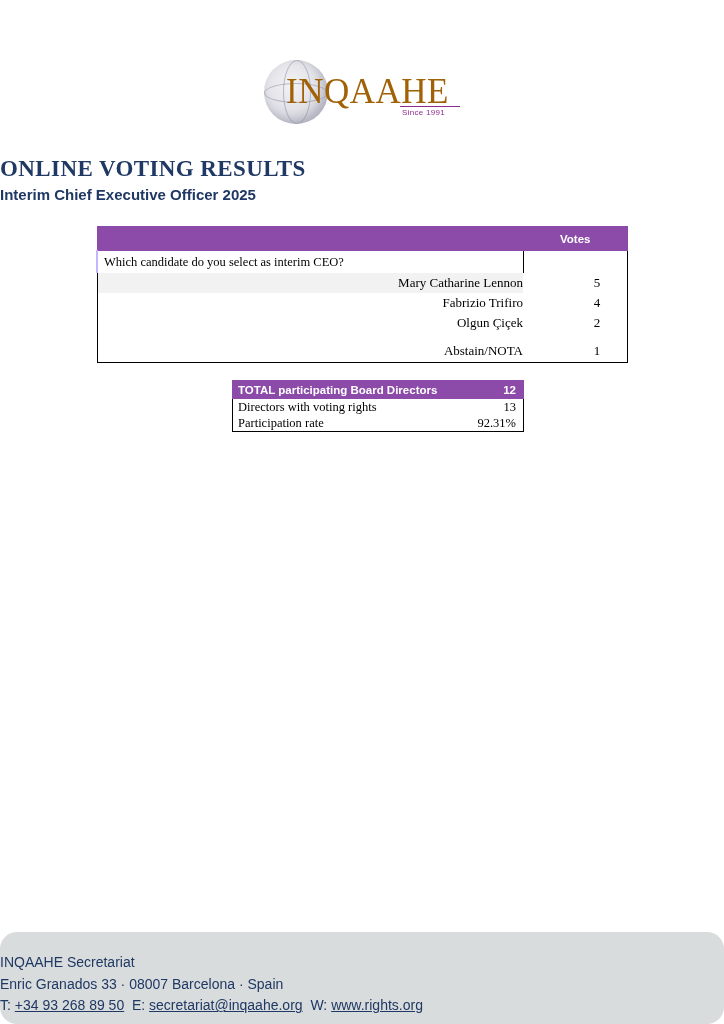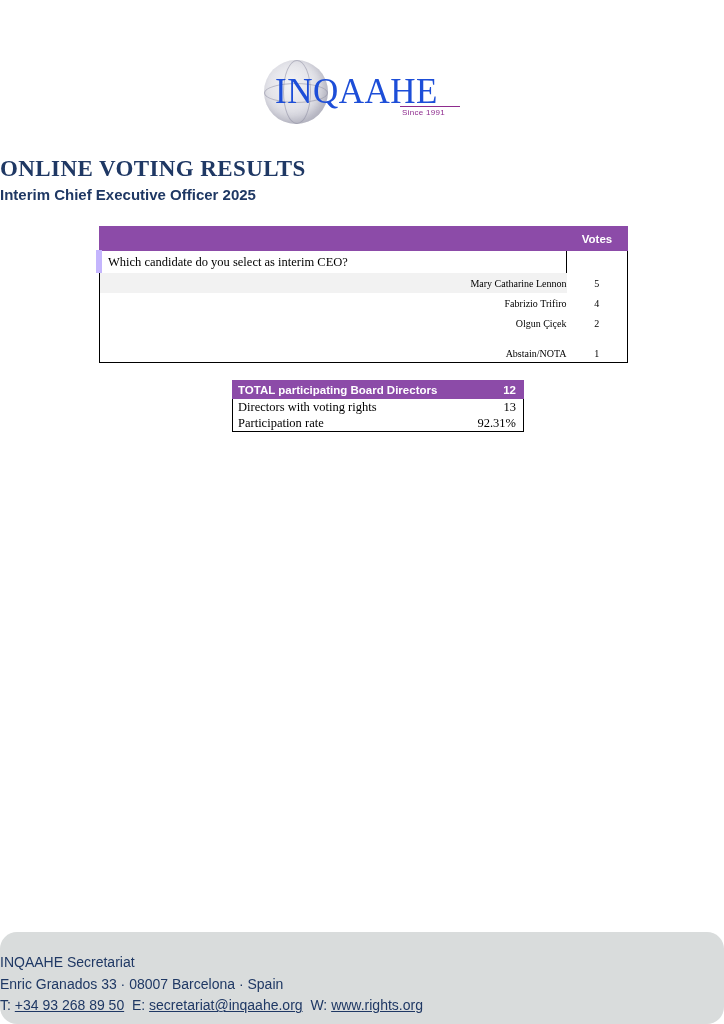--- a/index.html
+++ b/index.html
@@ -66,26 +66,26 @@
     left: 0;
     top: 50%;
     height: 0;
     width: 62px;
     margin-top: -9px;
     height: 18px;
     border-radius: 50%;
   }
   .logo-text {
     position: absolute;
-    left: 13px;
+    left: 24px;
     top: 14px;
     font-family: "Liberation Serif", serif;
     font-size: 35px;
     letter-spacing: 0.5px;
-    color: #1d4ed8;
+    color: #a16207;
     font-weight: 400;
   }
   .logo-since {
     position: absolute;
     left: 140px;
     top: 50px;
     font-family: "Liberation Sans", sans-serif;
     font-size: 8px;
     color: #8e2b8e;
     letter-spacing: 0.3px;
@@ -150,34 +150,35 @@
   .results-table .hdr-row td.hdr-blank {
     border: 1px solid #8C4BA8;
   }
   .results-table .hdr-row td.hdr-votes {
     text-align: center;
     border: 1px solid #8C4BA8;
     width: 60px;
   }
   .question-row td {
     background: #ffffff;
-    border-left: 6px solid #c4b5fd;
+    border-left: 2px solid #c4b5fd;
     border-right: 1px solid #000000;
     height: 22px;
     vertical-align: middle;
     padding-left: 6px;
     font-size: 12.5px;
   }
   .question-row td.q-votes {
     border-left: none;
   }
   .cand-row td {
     height: 20px;
     vertical-align: middle;
-    font-size: 10px;
+    font-size: 13px;
+    padding-left: 44px;
   }
   .cand-name {
     text-align: right;
     padding-right: 10px;
     border-left: 1px solid #000000;
     background: #ffffff;
   }
   .cand-name.shaded {
     background: #f2f2f2;
   }

